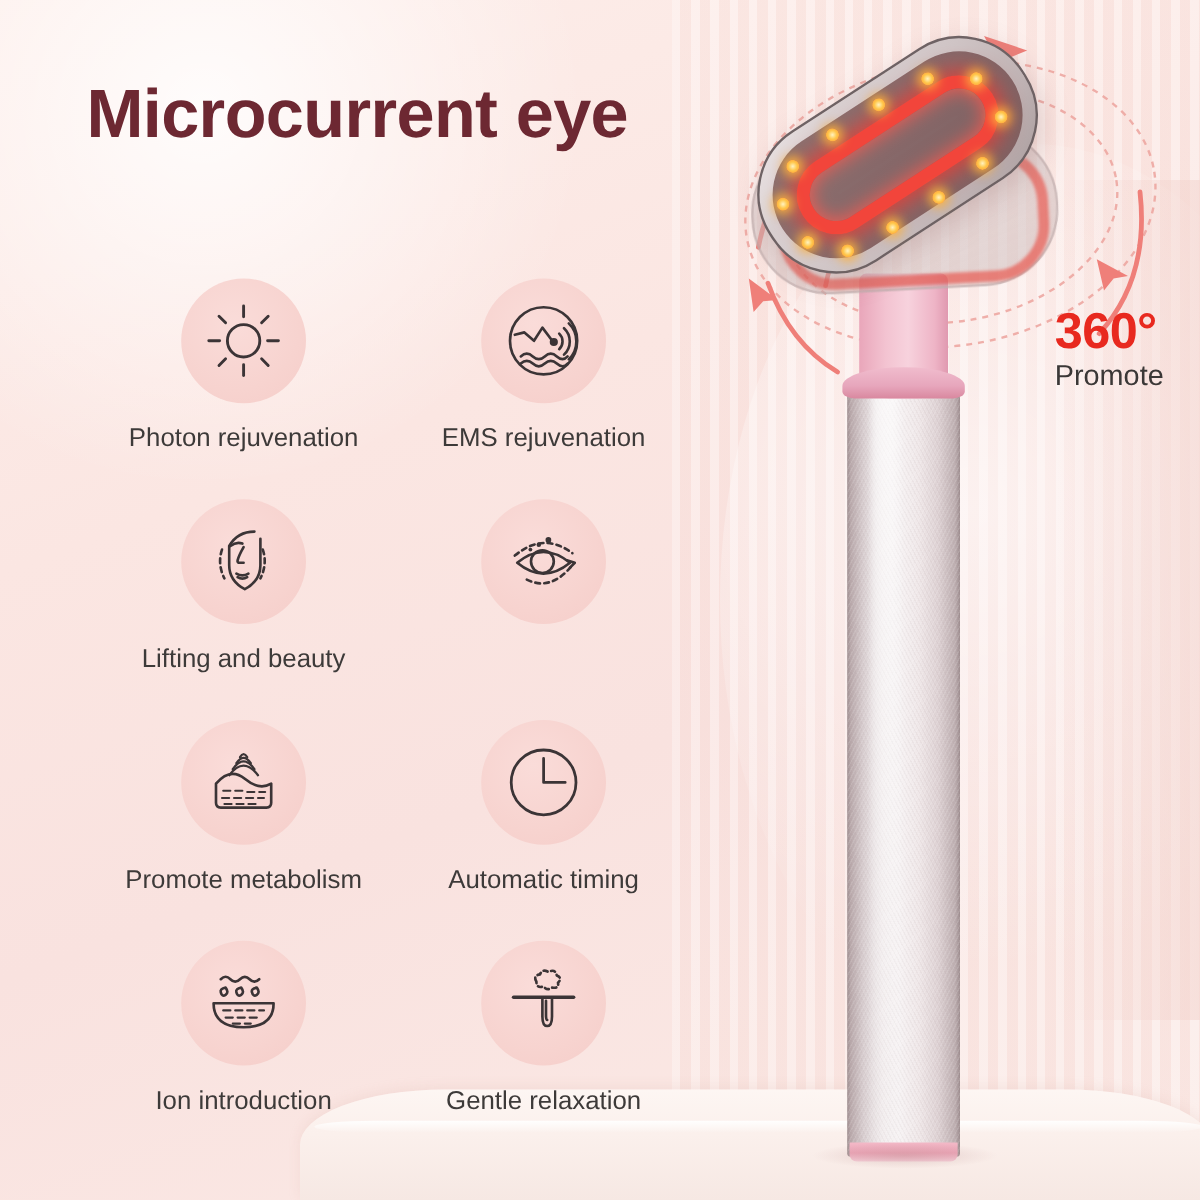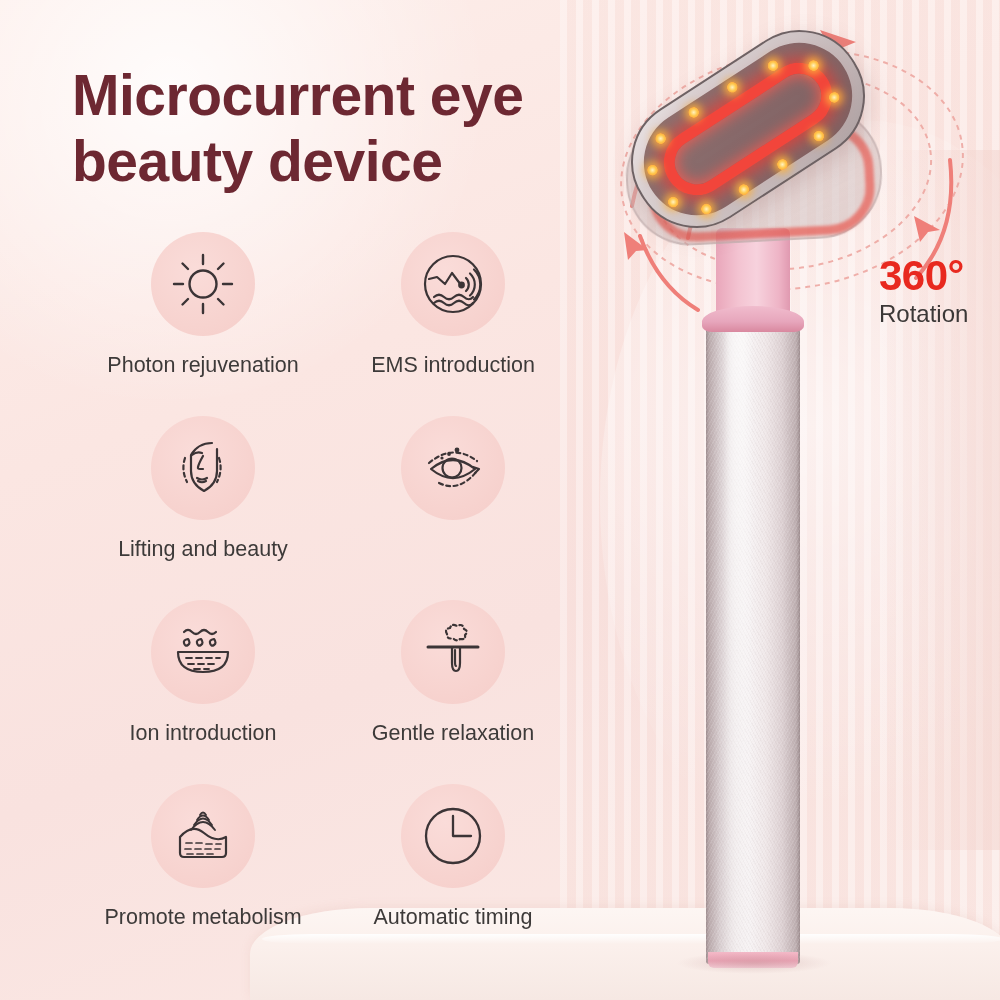--- a/index.html
+++ b/index.html
@@ -275,21 +275,20 @@
   <div class="bg-glow-tl"></div>
   <div class="bg-stripes"></div>
   <div class="bg-glow-right"></div>
   <div class="bg-panel-edge"></div>
 
   <div class="pedestal"></div>
   <div class="pedestal-top-line"></div>
 
   <div class="headline">
     <div>Microcurrent eye</div>
-    <div>beauty device</div>
   </div>
 
   <div class="features">
 
     <div class="frow">
       <div class="fcell">
         <div class="fdisc">
           <svg width="62" height="62" viewBox="0 0 62 62" fill="none" stroke="#3b3436" stroke-width="2.4" stroke-linecap="round">
             <circle cx="31" cy="31" r="13.5"></circle>
             <line x1="31" y1="2" x2="31" y2="11"></line>
@@ -311,21 +310,21 @@
             <circle cx="33" cy="33" r="28"></circle>
             <path d="M9 28 L17 26 L25 33 L32 22 L41 34"></path>
             <circle cx="41.5" cy="34" r="3.4" fill="#3b3436" stroke="none"></circle>
             <path d="M46 27 a9 9 0 0 1 0 13"></path>
             <path d="M50 22.5 a15 15 0 0 1 0 22"></path>
             <path d="M54 18.5 a21 21 0 0 1 0 30"></path>
             <path d="M14 46 q5 -4.5 10 0 q5 4.5 10 0 q5 -4.5 10 0 q5 4.5 9 0"></path>
             <path d="M14 52 q5 -4.5 10 0 q5 4.5 10 0 q5 -4.5 10 0 q5 4.5 9 0"></path>
           </svg>
         </div>
-        <div class="flabel">EMS introduction</div>
+        <div class="flabel">EMS rejuvenation</div>
       </div>
     </div>
 
     <div class="frow">
       <div class="fcell">
         <div class="fdisc">
           <svg width="64" height="64" viewBox="0 0 64 64" fill="none" stroke="#3b3436" stroke-width="2.2" stroke-linecap="round" stroke-linejoin="round">
             <path d="M41 7 q-14 0 -21 12 v16 q0 13 13 20 q13 -7 13 -20 V13"></path>
             <path d="M21 19 q5 -4 10 -2"></path>
             <path d="M32 20 q-4 7 -5 11 q-0.5 2 2 2 h3"></path>
@@ -350,20 +349,48 @@
             <path d="M20 44 q20 10 38 -12" stroke-dasharray="4 3.5"></path>
             <path d="M54 28 l6 2 l-4 4"></path>
           </svg>
         </div>
       </div>
     </div>
 
     <div class="frow">
       <div class="fcell">
         <div class="fdisc">
+          <svg width="66" height="60" viewBox="0 0 66 60" fill="none" stroke="#3b3436" stroke-width="2.2" stroke-linecap="round" stroke-linejoin="round">
+            <path d="M21 24 q12 -16 24 0" stroke-width="1.9"></path>
+            <path d="M24 19 q9 -13 18 0" stroke-width="1.9"></path>
+            <path d="M27 14 q6 -9 12 0" stroke-width="1.9"></path>
+            <path d="M30 9 q3 -5 6 0" stroke-width="1.9"></path>
+            <path d="M10 31 q12 -14 24 -4 q12 10 22 4 v16 q0 4 -4 4 H14 q-4 0 -4 -4 Z"></path>
+            <path d="M16 37 h6 M26 37 h6 M36 38 h6 M46 38 h5" stroke-width="1.7"></path>
+            <path d="M15 43 h6 M25 43 h6 M35 43 h6 M45 43 h5" stroke-width="1.7"></path>
+            <path d="M17 48 h6 M27 48 h6 M37 48 h6" stroke-width="1.7"></path>
+          </svg>
+        </div>
+        <div class="flabel">Promote metabolism</div>
+      </div>
+
+      <div class="fcell">
+        <div class="fdisc">
+          <svg width="64" height="64" viewBox="0 0 64 64" fill="none" stroke="#3b3436" stroke-width="2.3" stroke-linecap="round" stroke-linejoin="round">
+            <circle cx="32" cy="32" r="27"></circle>
+            <path d="M32 12 V32 H50"></path>
+          </svg>
+        </div>
+        <div class="flabel">Automatic timing</div>
+      </div>
+    </div>
+
+    <div class="frow">
+      <div class="fcell">
+        <div class="fdisc">
           <svg width="66" height="58" viewBox="0 0 66 58" fill="none" stroke="#3b3436" stroke-width="2.2" stroke-linecap="round" stroke-linejoin="round">
             <path d="M14 9 q4 -4 8 0 q4 4 8 0 q4 -4 8 0 q4 4 8 0"></path>
             <path d="M18 16 q3 4 0 6 q-3 2 -4 -2 q-1 -3 4 -4 Z"></path>
             <path d="M31 16 q3 4 0 6 q-3 2 -4 -2 q-1 -3 4 -4 Z"></path>
             <path d="M44 16 q3 4 0 6 q-3 2 -4 -2 q-1 -3 4 -4 Z"></path>
             <path d="M8 29 H58 q0 20 -25 20 q-25 0 -25 -20 Z"></path>
             <path d="M16 35 h6 M26 35 h6 M36 35 h6 M46 35 h4" stroke-dasharray="0" stroke-width="1.8"></path>
             <path d="M18 41 h6 M28 41 h6 M38 41 h6" stroke-width="1.8"></path>
             <path d="M24 46 h6 M34 46 h5" stroke-width="1.8"></path>
           </svg>
@@ -374,48 +401,20 @@
       <div class="fcell">
         <div class="fdisc">
           <svg width="64" height="64" viewBox="0 0 64 64" fill="none" stroke="#3b3436" stroke-width="2.2" stroke-linecap="round" stroke-linejoin="round">
             <path d="M26 14 q-3 -5 3 -6 q2 -5 7 -2 q6 -3 7 3 q5 2 1 6 q1 5 -5 4 q-4 3 -7 -1 q-6 2 -6 -4 Z" stroke-dasharray="3.5 3"></path>
             <path d="M7 27 H57" stroke-width="3"></path>
             <path d="M31 27 v16 q0 8 4 8 q4 0 4 -8 V27"></path>
             <path d="M34 30 v12 q0 4 1 4"></path>
           </svg>
         </div>
         <div class="flabel">Gentle relaxation</div>
-      </div>
-    </div>
-
-    <div class="frow">
-      <div class="fcell">
-        <div class="fdisc">
-          <svg width="66" height="60" viewBox="0 0 66 60" fill="none" stroke="#3b3436" stroke-width="2.2" stroke-linecap="round" stroke-linejoin="round">
-            <path d="M21 24 q12 -16 24 0" stroke-width="1.9"></path>
-            <path d="M24 19 q9 -13 18 0" stroke-width="1.9"></path>
-            <path d="M27 14 q6 -9 12 0" stroke-width="1.9"></path>
-            <path d="M30 9 q3 -5 6 0" stroke-width="1.9"></path>
-            <path d="M10 31 q12 -14 24 -4 q12 10 22 4 v16 q0 4 -4 4 H14 q-4 0 -4 -4 Z"></path>
-            <path d="M16 37 h6 M26 37 h6 M36 38 h6 M46 38 h5" stroke-width="1.7"></path>
-            <path d="M15 43 h6 M25 43 h6 M35 43 h6 M45 43 h5" stroke-width="1.7"></path>
-            <path d="M17 48 h6 M27 48 h6 M37 48 h6" stroke-width="1.7"></path>
-          </svg>
-        </div>
-        <div class="flabel">Promote metabolism</div>
-      </div>
-
-      <div class="fcell">
-        <div class="fdisc">
-          <svg width="64" height="64" viewBox="0 0 64 64" fill="none" stroke="#3b3436" stroke-width="2.3" stroke-linecap="round" stroke-linejoin="round">
-            <circle cx="32" cy="32" r="27"></circle>
-            <path d="M32 12 V32 H50"></path>
-          </svg>
-        </div>
-        <div class="flabel">Automatic timing</div>
       </div>
     </div>
 
   </div>
 
   <div class="device">
 
     <svg class="rot-svg" width="420" height="330" viewBox="0 0 420 330">
       <g fill="none" stroke="#eda49e" stroke-width="2" stroke-dasharray="5 5" opacity="0.85">
         <ellipse cx="212" cy="160" rx="172" ry="118" transform="rotate(-9 212 160)"></ellipse>
@@ -466,16 +465,16 @@
           <div class="led" style="left:30px;  top:92px;"></div>
           <div class="led" style="left:6px;   top:68px;"></div>
           <div class="led" style="left:6px;   top:30px;"></div>
         </div>
       </div>
     </div>
   </div>
 
   <div class="callout">
     <div class="callout-deg">360°</div>
-    <div class="callout-sub">Rotation</div>
+    <div class="callout-sub">Promote</div>
   </div>
 
 </div>
 
 </body></html>

